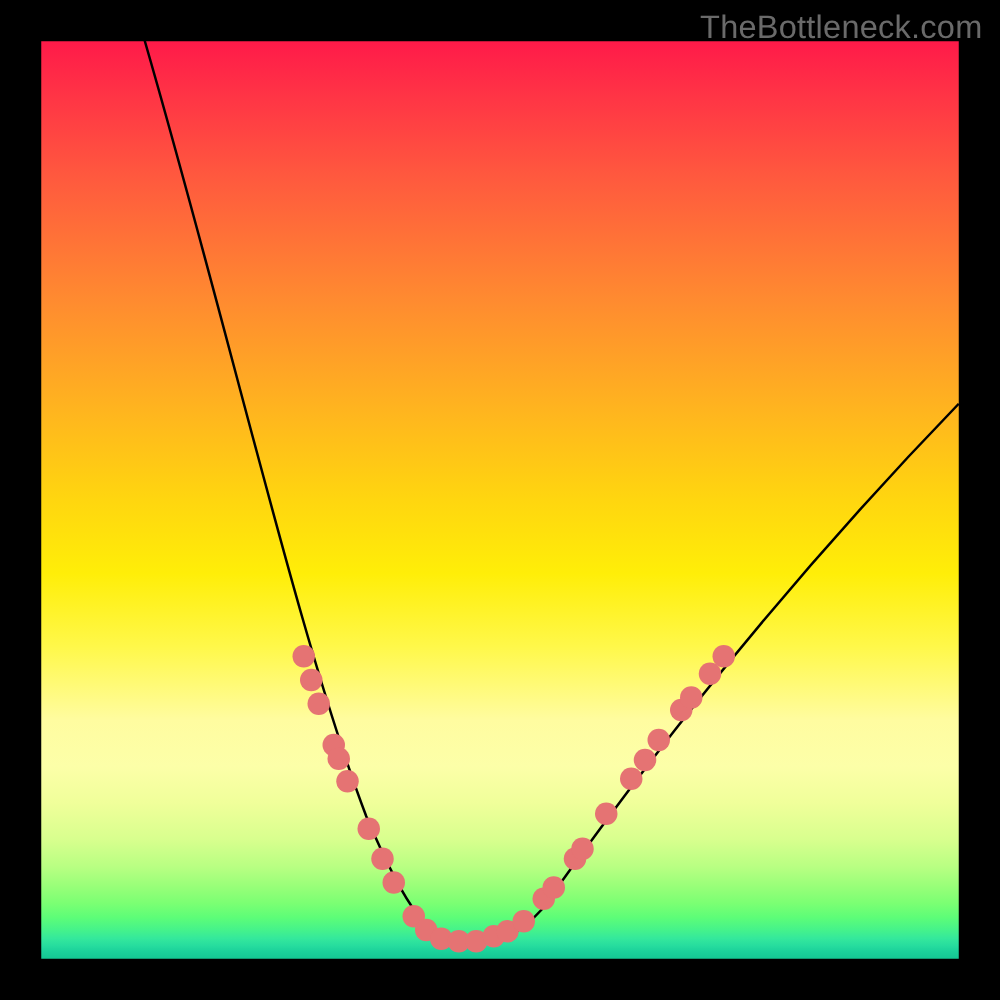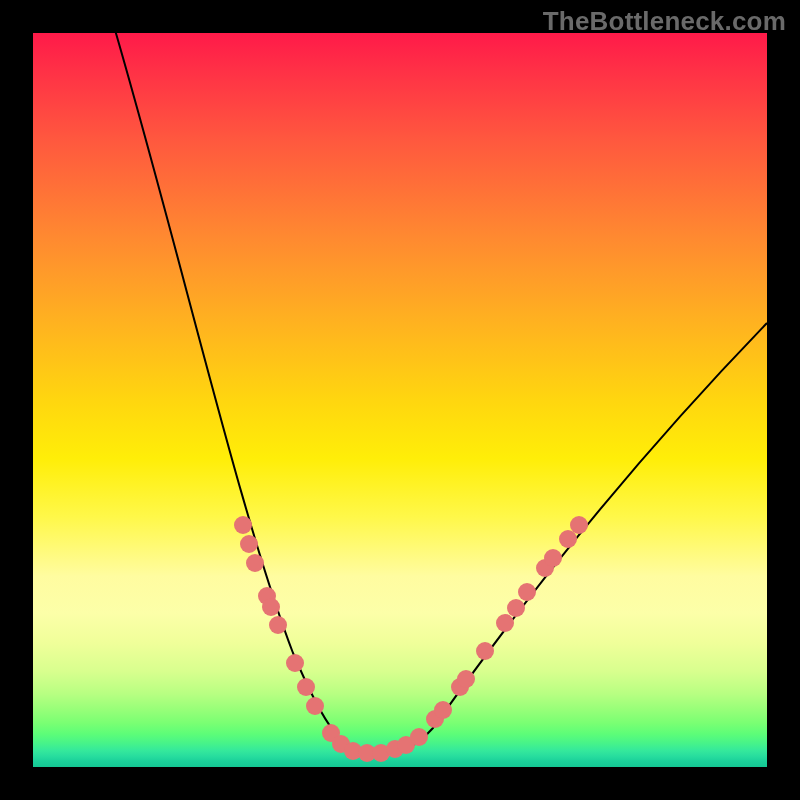--- a/index.html
+++ b/index.html
@@ -40,21 +40,21 @@
       #1bd19a 99.2%,
       #14c793 100%
     );
   }
   .watermark {
     position: absolute;
     top: 6px;
     right: 14px;
     color: #6a6a6a;
     font-size: 26px;
-    font-weight: 700;
+    font-weight: 400;
     letter-spacing: 0.2px;
     user-select: none;
   }
   svg.curve {
     position: absolute;
     left: 0;
     top: 0;
     width: 734px;
     height: 734px;
     overflow: visible;

